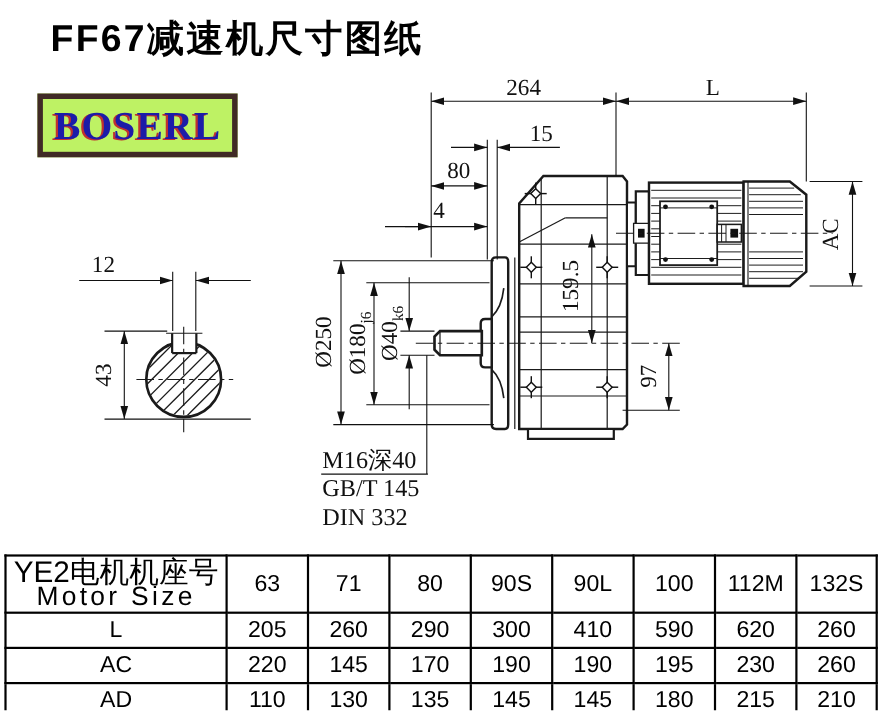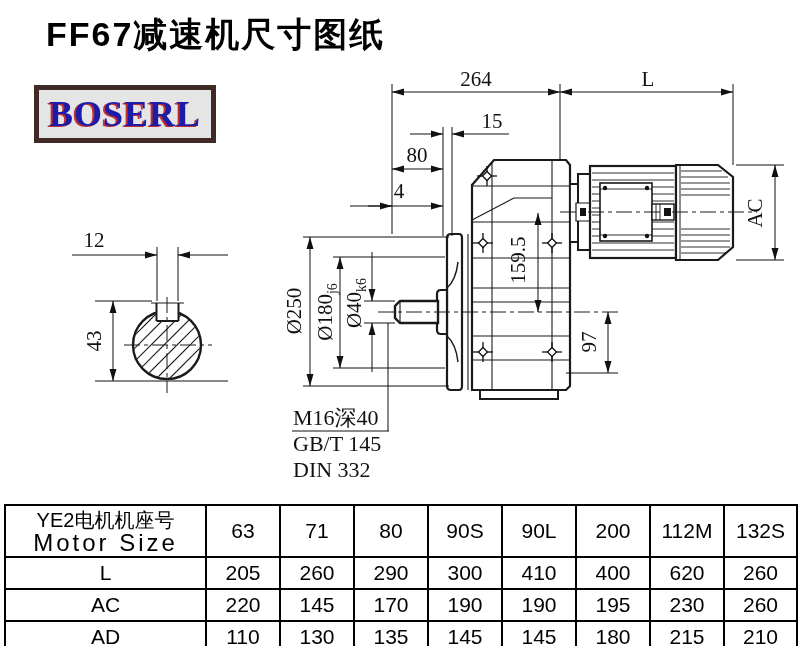--- a/index.html
+++ b/index.html
@@ -1,35 +1,35 @@
 <!DOCTYPE html>
 <html><head>
 <meta charset="utf-8">
 <style>
   html,body{margin:0;padding:0;background:#fff;}
   #canvas{position:relative;width:800px;height:646px;background:#fff;overflow:hidden;
           font-family:"Liberation Sans","DejaVu Sans",sans-serif;color:#000;}
   #page-title{position:absolute;left:46px;top:12px;font-size:34px;font-weight:bold;
               letter-spacing:2px;color:#000;white-space:nowrap;}
-  #logo{position:absolute;left:34px;top:85px;border:5px solid #402a26;background:#e5e5e5;
+  #logo{position:absolute;left:34px;top:85px;border:5px solid #402a26;background:#bef264;
         padding:2px 10px;}
   #logo .logotxt{font-family:"Liberation Serif","DejaVu Serif",serif;font-weight:bold;
         font-size:36px;line-height:44px;color:#1c1ca8;letter-spacing:1px;
         text-shadow:-2px 1px 0 #c03030;}
   #drawing{position:absolute;left:0;top:0;}
   .dimtxt{font-family:"Liberation Serif","DejaVu Serif",serif;font-size:21px;fill:#111;}
   .dimsmall{font-size:14px;}
   .notetxt{font-family:"Liberation Serif","DejaVu Serif",serif;font-size:22px;fill:#111;}
   #spec-table{position:absolute;left:4px;top:504px;border-collapse:collapse;
               table-layout:fixed;width:792px;}
   #spec-table td{border:2px solid #000;text-align:center;vertical-align:middle;
                  font-size:21px;padding:0;background:#fff;color:#000;}
   #spec-table .hdr-cell{height:50px;}
   #spec-table .num-row td{height:30px;}
-  .hdr-cn{font-size:20px;line-height:24px;}
+  .hdr-cn{font-size:27px;line-height:24px;}
   .hdr-en{font-size:24px;line-height:22px;letter-spacing:3px;}
 </style>
 </head>
 <body>
 
 <div id="canvas">
 
   <div id="page-title">FF67减速机尺寸图纸</div>
 
   <div id="logo">
@@ -257,32 +257,32 @@
         <tr>
       <td class="hdr-cell">
         <div class="hdr-cn">YE2电机机座号</div>
         <div class="hdr-en">Motor Size</div>
       </td>
       <td class="hdr-cell">63</td>
       <td class="hdr-cell">71</td>
       <td class="hdr-cell">80</td>
       <td class="hdr-cell">90S</td>
       <td class="hdr-cell">90L</td>
-      <td class="hdr-cell">200</td>
+      <td class="hdr-cell">100</td>
       <td class="hdr-cell">112M</td>
       <td class="hdr-cell">132S</td>
     </tr>
     <tr class="num-row">
       <td>L</td>
       <td>205</td>
       <td>260</td>
       <td>290</td>
       <td>300</td>
       <td>410</td>
-      <td>400</td>
+      <td>590</td>
       <td>620</td>
       <td>260</td>
     </tr>
     <tr class="num-row">
       <td>AC</td>
       <td>220</td>
       <td>145</td>
       <td>170</td>
       <td>190</td>
       <td>190</td>

